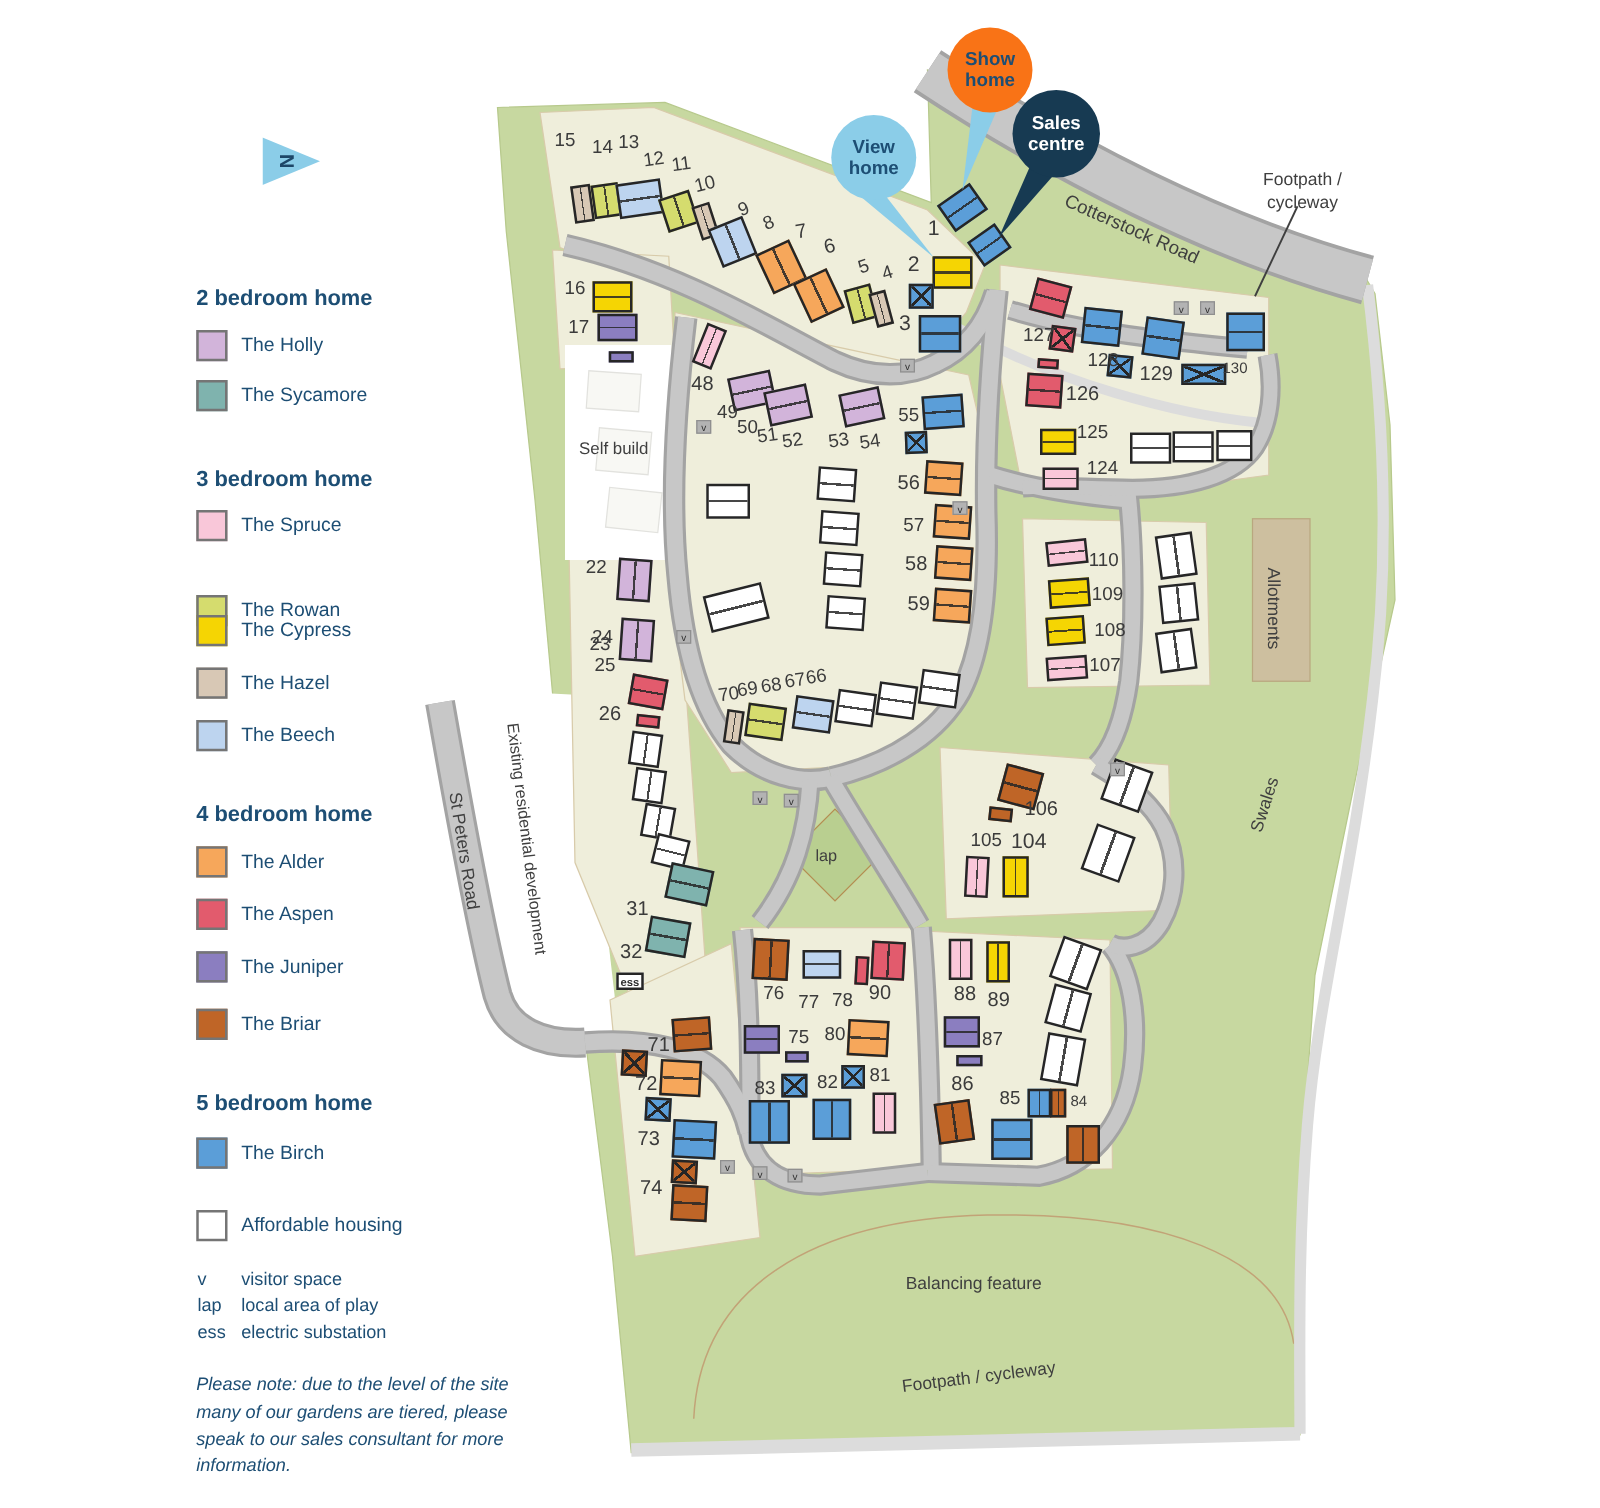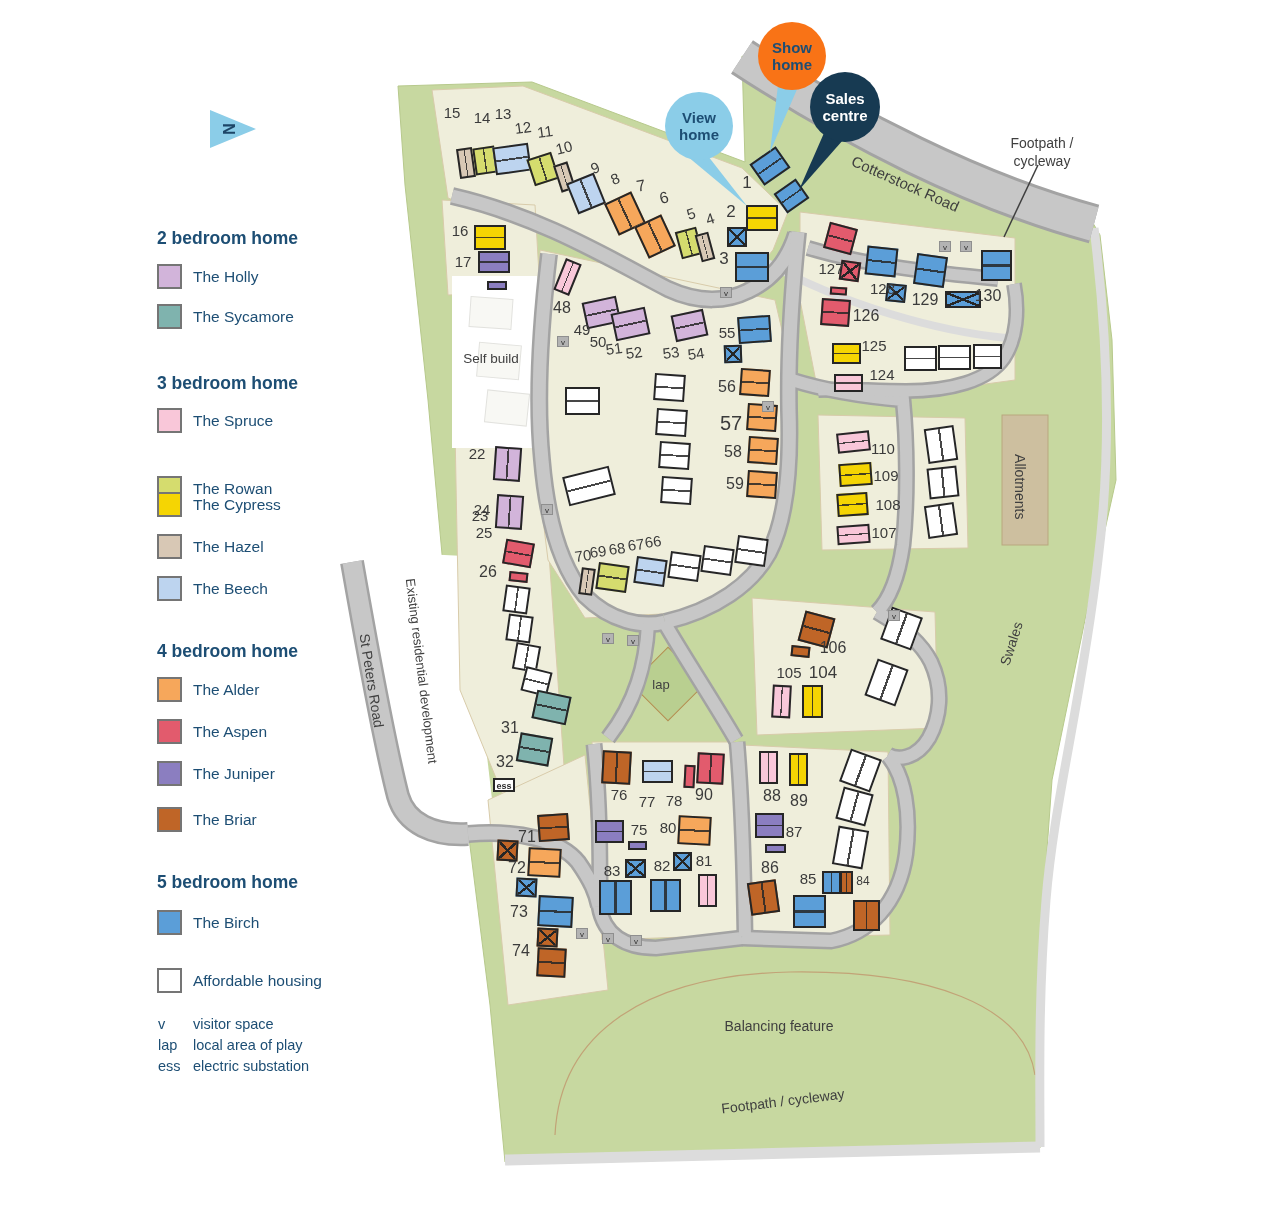--- a/index.html
+++ b/index.html
@@ -261,21 +261,21 @@
       <div class="plot-label" style="left: 483px; top: 754px; font-size: 16px; transform: rotate(0deg);">32</div>
       <div class="plot-label" style="left: 540px; top: 300px; font-size: 16px; transform: rotate(0deg);">48</div>
       <div class="plot-label" style="left: 560px; top: 321.5px; font-size: 15px; transform: rotate(0deg);">49</div>
       <div class="plot-label" style="left: 576px; top: 333.5px; font-size: 15px; transform: rotate(0deg);">50</div>
       <div class="plot-label" style="left: 592px; top: 340.5px; font-size: 15px; transform: rotate(-8deg);">51</div>
       <div class="plot-label" style="left: 612px; top: 344.5px; font-size: 15px; transform: rotate(-8deg);">52</div>
       <div class="plot-label" style="left: 649px; top: 344.5px; font-size: 15px; transform: rotate(-8deg);">53</div>
       <div class="plot-label" style="left: 674px; top: 345.5px; font-size: 15px; transform: rotate(-8deg);">54</div>
       <div class="plot-label" style="left: 705px; top: 324.5px; font-size: 15px; transform: rotate(0deg);">55</div>
       <div class="plot-label" style="left: 705px; top: 379px; font-size: 16px; transform: rotate(0deg);">56</div>
-      <div class="plot-label" style="left: 709px; top: 413px; font-size: 20px; transform: rotate(0deg);">57</div>
+      <div class="plot-label" style="left: 709px; top: 413px; font-size: 15px; transform: rotate(0deg);">57</div>
       <div class="plot-label" style="left: 711px; top: 444px; font-size: 16px; transform: rotate(0deg);">58</div>
       <div class="plot-label" style="left: 713px; top: 476px; font-size: 16px; transform: rotate(0deg);">59</div>
       <div class="plot-label" style="left: 631px; top: 533.5px; font-size: 15px; transform: rotate(-8deg);">66</div>
       <div class="plot-label" style="left: 614px; top: 536.5px; font-size: 15px; transform: rotate(-8deg);">67</div>
       <div class="plot-label" style="left: 595px; top: 540.5px; font-size: 15px; transform: rotate(-8deg);">68</div>
       <div class="plot-label" style="left: 576px; top: 543.5px; font-size: 15px; transform: rotate(-8deg);">69</div>
       <div class="plot-label" style="left: 561px; top: 547.5px; font-size: 15px; transform: rotate(-8deg);">70</div>
       <div class="plot-label" style="left: 505px; top: 829px; font-size: 16px; transform: rotate(0deg);">71</div>
       <div class="plot-label" style="left: 495px; top: 860px; font-size: 16px; transform: rotate(0deg);">72</div>
       <div class="plot-label" style="left: 497px; top: 904px; font-size: 16px; transform: rotate(0deg);">73</div>
@@ -301,21 +301,21 @@
       <div class="plot-label" style="left: 862px; top: 524.5px; font-size: 15px; transform: rotate(0deg);">107</div>
       <div class="plot-label" style="left: 866px; top: 496.5px; font-size: 15px; transform: rotate(0deg);">108</div>
       <div class="plot-label" style="left: 864px; top: 467.5px; font-size: 15px; transform: rotate(0deg);">109</div>
       <div class="plot-label" style="left: 861px; top: 440.5px; font-size: 15px; transform: rotate(0deg);">110</div>
       <div class="plot-label" style="left: 860px; top: 366.5px; font-size: 15px; transform: rotate(0deg);">124</div>
       <div class="plot-label" style="left: 852px; top: 337.5px; font-size: 15px; transform: rotate(0deg);">125</div>
       <div class="plot-label" style="left: 844px; top: 308px; font-size: 16px; transform: rotate(0deg);">126</div>
       <div class="plot-label" style="left: 809px; top: 260.5px; font-size: 15px; transform: rotate(0deg);">127</div>
       <div class="plot-label" style="left: 851px; top: 280.5px; font-size: 15px; transform: rotate(0deg); text-align: right;">128</div>
       <div class="plot-label" style="left: 903px; top: 292px; font-size: 16px; transform: rotate(0deg);">129</div>
-      <div class="plot-label" style="left: 966px; top: 288px; font-size: 16px; transform: rotate(0deg);">130</div>
+      <div class="plot-label" style="left: 966px; top: 288px; font-size: 12px; transform: rotate(0deg);">130</div>
       <div class="map-label" style="left: 830px; top: 174.5px; width: 150px; font-size: 15px; transform: rotate(24deg);">Cotterstock Road</div>
       <div class="map-label" style="left: 311px; top: 672.2px; width: 120px; font-size: 14px; transform: rotate(81deg);">St Peters Road</div>
       <div class="map-label" style="left: 301px; top: 662.9px; width: 240px; font-size: 13px; transform: rotate(83deg);">Existing residential development</div>
       <div class="map-label" style="left: 987px; top: 135.2px; width: 110px; font-size: 14px; transform: rotate(0deg);">Footpath /
 cycleway</div>
       <div class="map-label" style="left: 703px; top: 1093.2px; width: 160px; font-size: 14px; transform: rotate(-7deg);">Footpath / cycleway</div>
       <div class="map-label" style="left: 704px; top: 1018.2px; width: 150px; font-size: 14px; transform: rotate(0deg);">Balancing feature</div>
       <div class="map-label" style="left: 977px; top: 635.2px; width: 70px; font-size: 14px; transform: rotate(-72deg);">Swales</div>
       <div class="map-label" style="left: 974px; top: 478.2px; width: 90px; font-size: 14px; transform: rotate(90deg);">Allotments</div>
       <div class="map-label" style="left: 446px; top: 350.55px; width: 90px; font-size: 13.5px; transform: rotate(0deg);">Self build</div>
@@ -410,14 +410,15 @@
       <div class="leg-item" style="top: 968px;">
         <div class="leg-swatch" style="background-color: rgb(255, 255, 255);"></div>
         <div class="leg-label">Affordable housing</div>
       </div>
       <div class="abbr-key" style="top: 1016px;">v</div>
       <div class="abbr-label" style="top: 1016px;">visitor space</div>
       <div class="abbr-key" style="top: 1037px;">lap</div>
       <div class="abbr-label" style="top: 1037px;">local area of play</div>
       <div class="abbr-key" style="top: 1058px;">ess</div>
       <div class="abbr-label" style="top: 1058px;">electric substation</div>
+      <div class="note" style="top: 1098px;">Please note: due to the level of the site many of our gardens are tiered, please speak to our sales consultant for more information.</div>
     </div>
 </div>
 
 </body></html>

